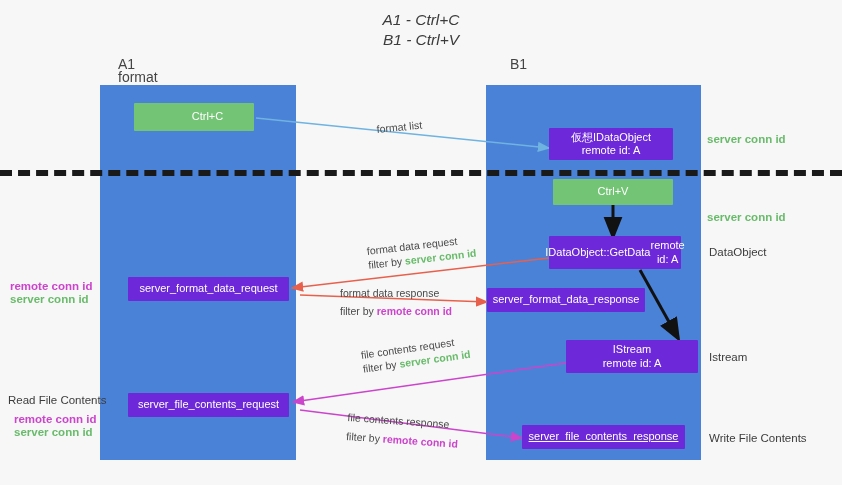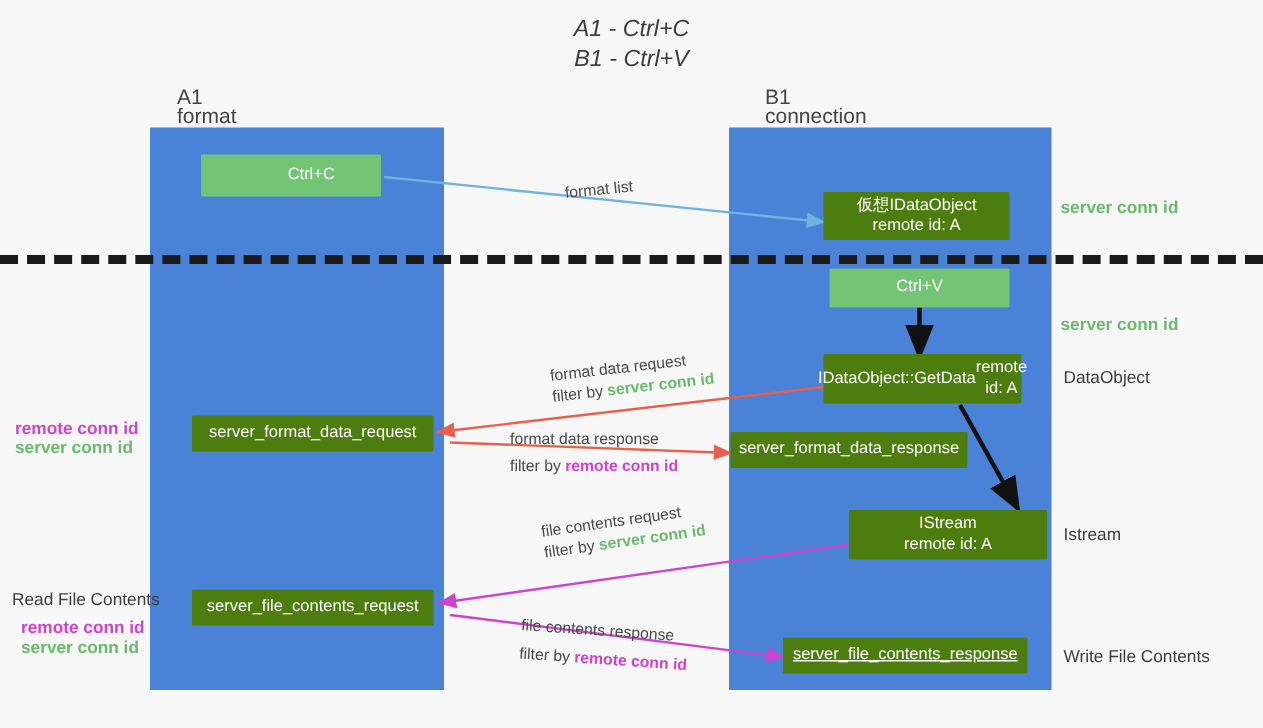--- a/index.html
+++ b/index.html
@@ -22,21 +22,21 @@
   #headA{left:118px;top:58px;width:160px;}
   #headB{left:510px;top:58px;width:168px;}
 
   .title{position:absolute;left:0;top:10px;width:842px;text-align:center;
          color:#3c3c3c;font-size:15.5px;line-height:20px;font-style:italic;}
 
   .box{position:absolute;box-sizing:border-box;display:flex;align-items:center;
        justify-content:center;text-align:center;color:#ffffff;font-size:11px;
        line-height:13.5px;border-radius:1px;}
   .box.green{background:#74c476;}
-  .box.orange{background:#4d7c0f;}
+  .box.orange{background:#6d28d9;}
 
   .sidelabel{position:absolute;font-size:11.5px;color:#3c3c3c;line-height:14px;}
   .green-txt{color:#69bb6b;font-weight:bold;}
   .mag-txt{color:#cc44cc;font-weight:bold;}
 
   .edgelabel{position:absolute;font-size:10.5px;color:#4a4a4a;line-height:14px;
              white-space:nowrap;}
   .edgelabel.rot{transform-origin:left top;}
 
   .dash{position:absolute;left:0;top:170px;width:842px;height:0;
@@ -51,21 +51,20 @@
     <div>A1 - Ctrl+C</div>
     <div>B1 - Ctrl+V</div>
   </div>
 
   <div class="col-head" id="headA">
     <div>A1</div>
     <div>format</div>
   </div>
   <div class="col-head" id="headB">
     <div>B1</div>
-    <div>connection</div>
   </div>
 
   <div class="lane" id="laneA"></div>
   <div class="lane" id="laneB"></div>
 
   <svg id="wires" viewBox="0 0 842 485">
     <defs>
       <marker id="ah-blue" markerWidth="9" markerHeight="9" refX="7" refY="3.2" orient="auto">
         <path d="M0,0 L8,3.2 L0,6.4 z" fill="#6fb3e0"></path>
       </marker>

